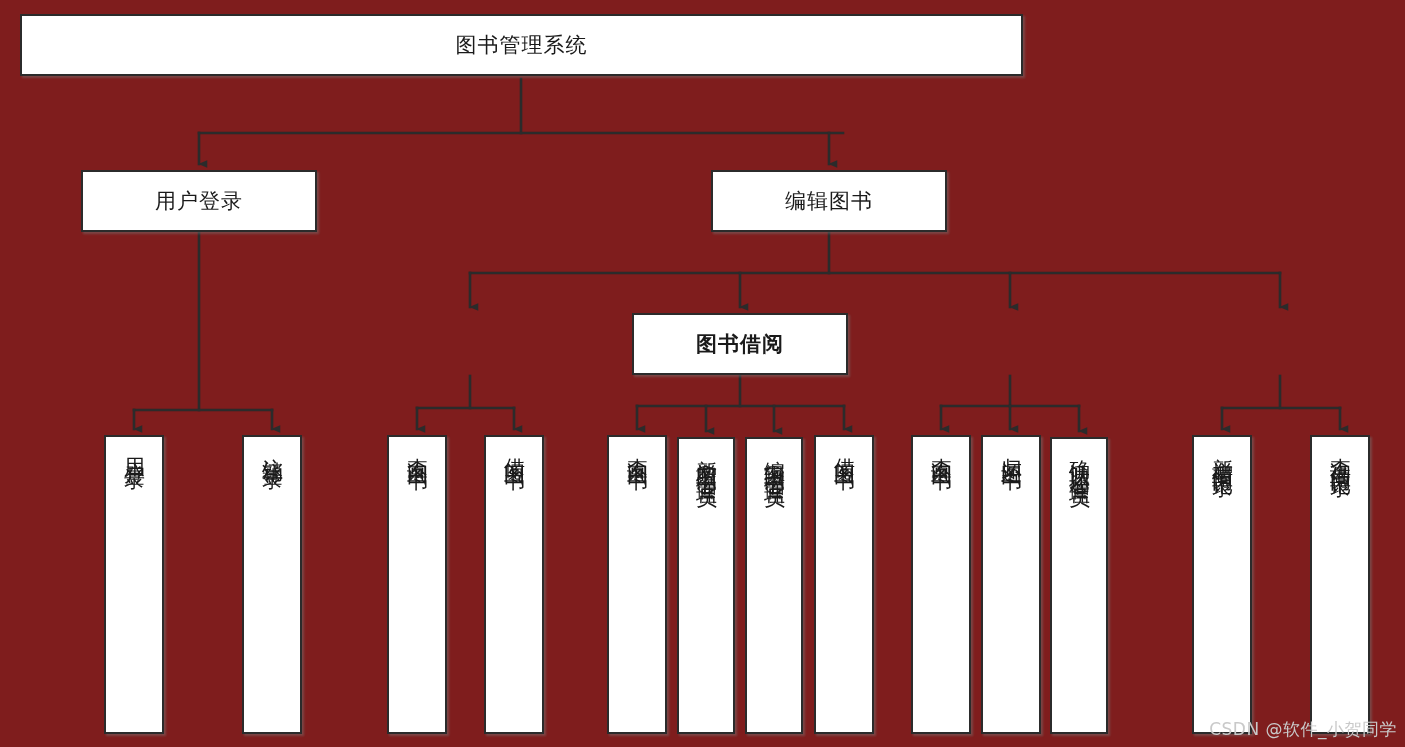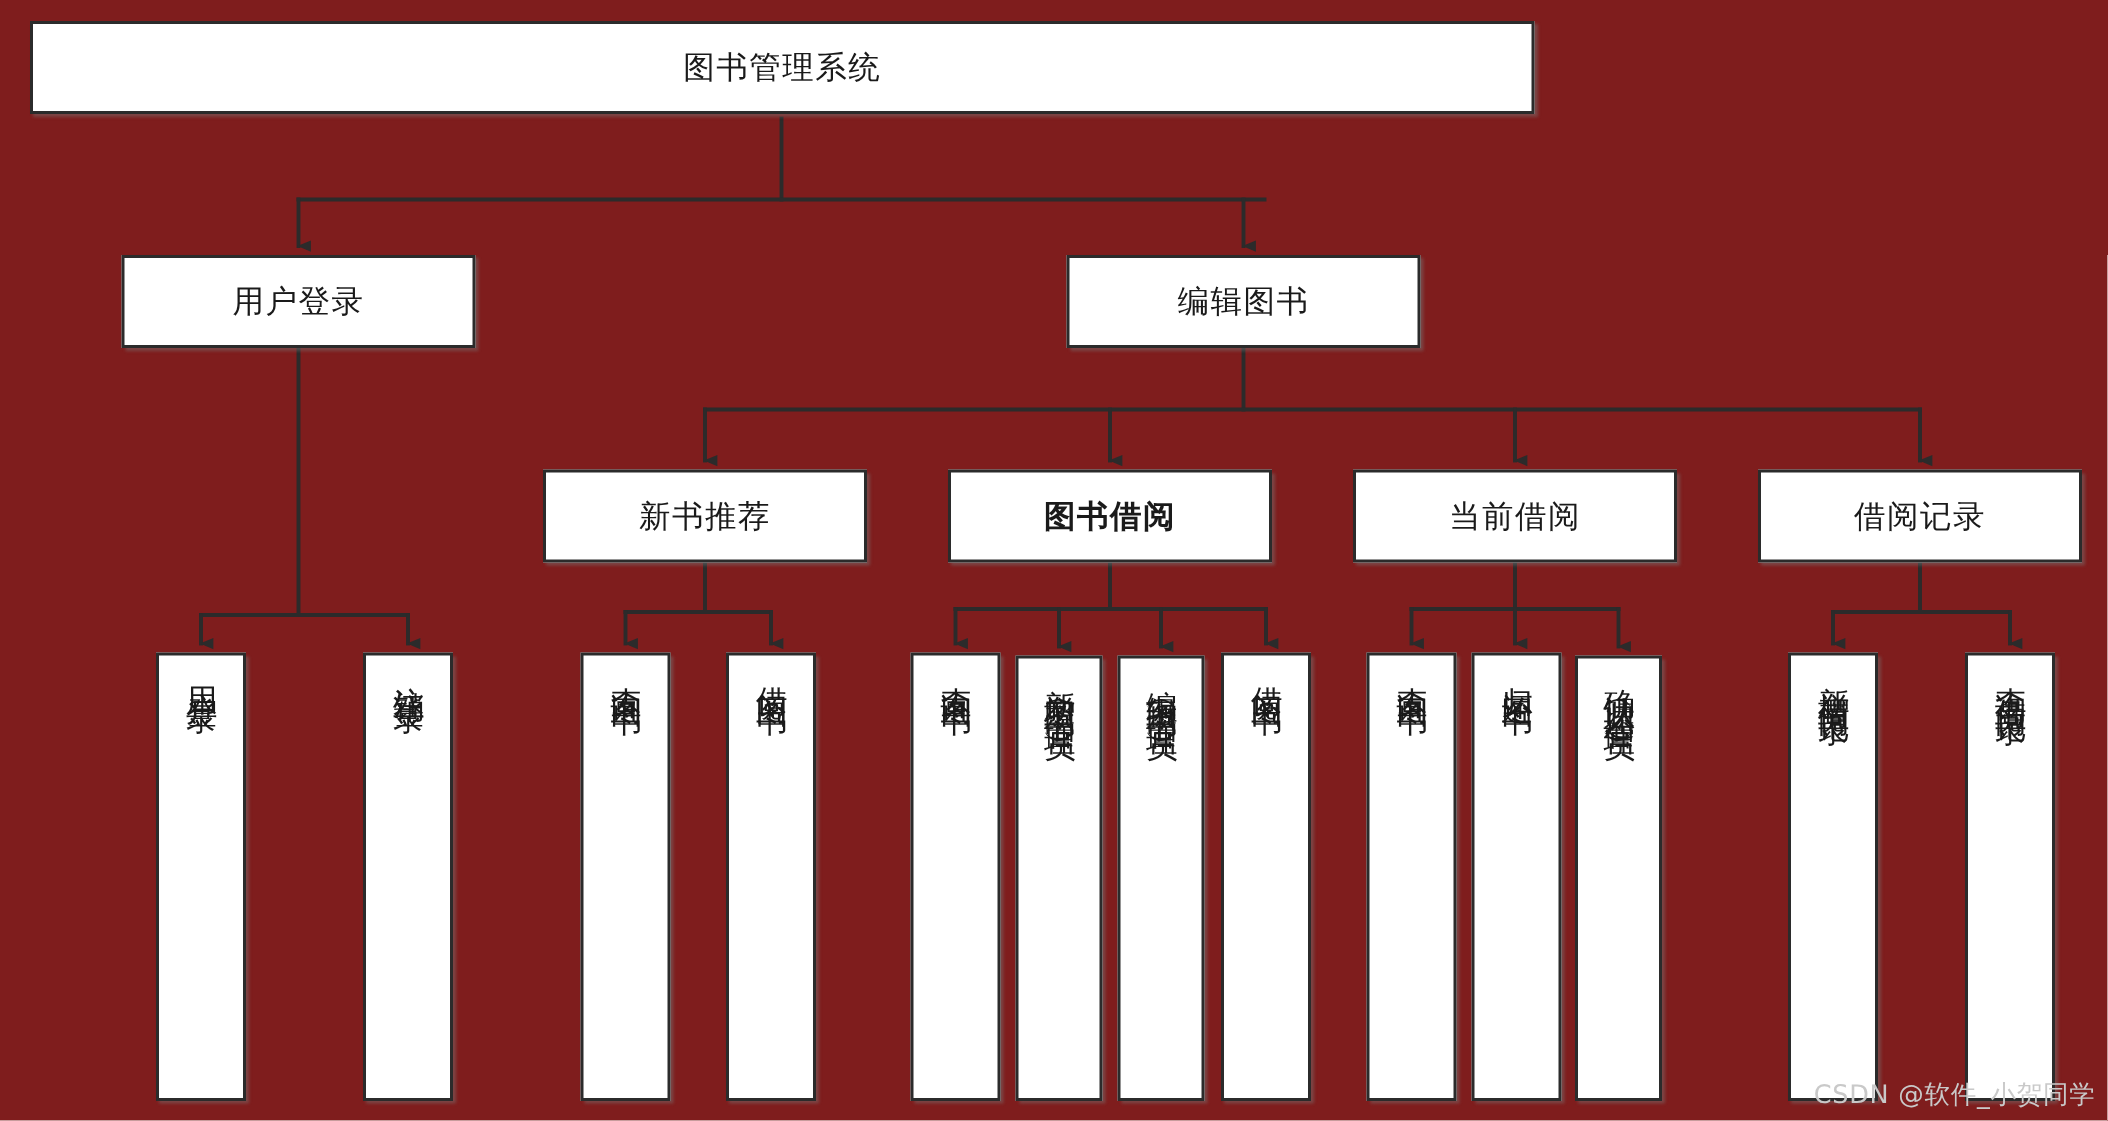--- a/index.html
+++ b/index.html
@@ -133,31 +133,22 @@
     <span class="label">图书管理系统</span>
   </div>
 
   <div class="node horiz" style="left:81px; top:170px; width:236px; height:62px;">
     <span class="label">用户登录</span>
   </div>
   <div class="node horiz" style="left:711px; top:170px; width:236px; height:62px;">
     <span class="label">编辑图书</span>
   </div>
 
-  <div class="node horiz" style="left:362px; top:313px; width:216px; height:62px;">
-    <span class="label">新书推荐</span>
-  </div>
   <div class="node horiz" style="left:632px; top:313px; width:216px; height:62px;font-weight:bold;">
     <span class="label">图书借阅</span>
-  </div>
-  <div class="node horiz" style="left:902px; top:313px; width:216px; height:62px;">
-    <span class="label">当前借阅</span>
-  </div>
-  <div class="node horiz" style="left:1172px; top:313px; width:216px; height:62px;">
-    <span class="label">借阅记录</span>
   </div>
 
   <div class="node vert" style="left:104px; top:435px; width:60px; height:299px;">
     <span class="label">用户登录</span>
   </div>
   <div class="node vert" style="left:242px; top:435px; width:60px; height:299px;">
     <span class="label">注销登录</span>
   </div>
 
   <div class="node vert" style="left:387px; top:435px; width:60px; height:299px;">

